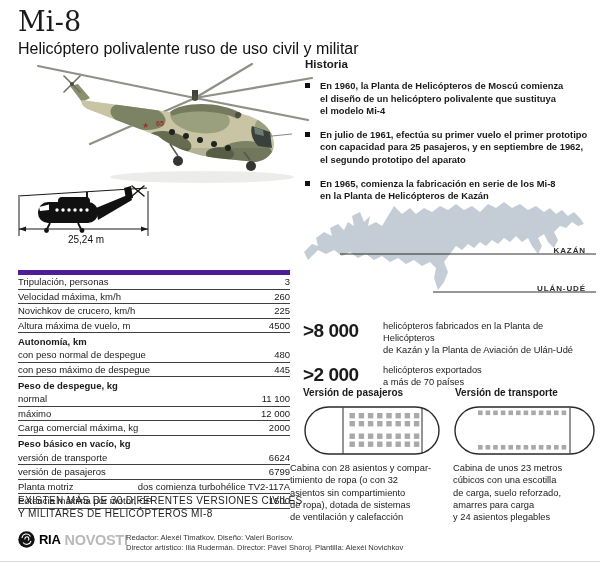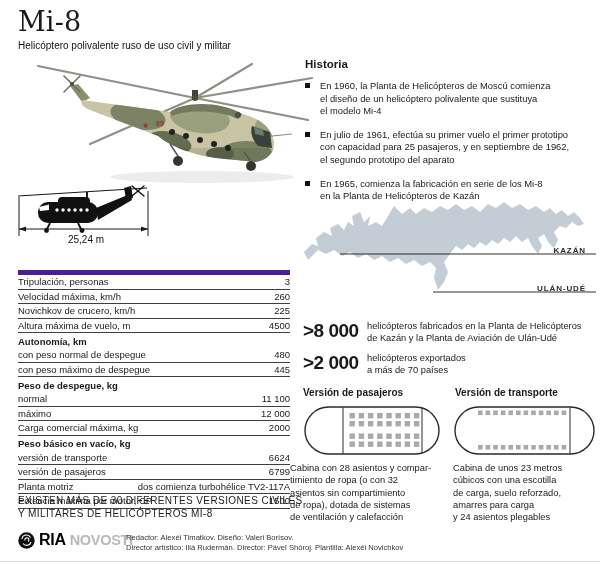--- a/index.html
+++ b/index.html
@@ -1,61 +1,61 @@
 <!DOCTYPE html>
 <html><head>
 <meta charset="utf-8">
 <style>
   * { margin:0; padding:0; box-sizing:border-box; }
   body { background:#fff; font-family:"Liberation Sans", sans-serif; color:#1a1a1a; }
   .canvas { position:relative; width:600px; height:565px; background:#fff; overflow:hidden; }
 
   .title { position:absolute; left:18px; top:6px; font-family:"DejaVu Serif", serif; font-size:27px; font-weight:normal; letter-spacing:.2px; }
-  .subtitle { position:absolute; left:18px; top:40px; font-size:10px; color:#111; }
+  .subtitle { position:absolute; left:18px; top:40px; font-size:16px; color:#111; }
 
   .heli-photo { position:absolute; left:20px; top:56px; }
   .silhouette { position:absolute; left:16px; top:183px; }
   .dim-label { position:absolute; left:16px; top:234px; width:140px; text-align:center; font-size:10px; color:#111; }
 
   .specs-title { position:absolute; left:18px; top:253px; font-size:11.5px; font-weight:bold; }
   .specs-table { position:absolute; left:18px; top:270px; width:272px; border-top:5px solid #4c1d95; }
   .spec-row { display:flex; justify-content:space-between; align-items:flex-end; padding:2px 0 1.5px; font-size:9.5px; border-bottom:1px solid #3f3f3f; line-height:10px; }
   .spec-row.bold { font-weight:bold; border-bottom:none; padding-top:3.5px; }
   .spec-value { text-align:right; white-space:nowrap; }
 
   .note { position:absolute; left:18px; top:494px; font-size:10px; letter-spacing:.4px; line-height:1.32; white-space:pre-line; color:#222; }
 
   .historia-title { position:absolute; left:305px; top:58px; font-size:11.5px; font-weight:bold; }
-  .historia-list { position:absolute; left:305px; top:80px; width:292px; }
+  .historia-list { position:absolute; left:305px; top:80px; width:292px;font-weight:bold; }
   .bullet { display:flex; gap:10px; margin-bottom:11px; }
   .bullet-marker { flex:0 0 5px; width:5px; height:5px; background:#111; margin-top:3px; }
   .bullet-text { font-size:9.4px; line-height:1.34; white-space:pre-line; }
 
   .map { position:absolute; left:298px; top:198px; }
   .map-label { position:absolute; right:14px; font-size:8px; font-weight:bold; letter-spacing:.9px; color:#2a2a2a; }
   .map-label.kazan { top:246px; }
   .map-label.ulan { top:284px;text-align:center; }
 
   .stats { position:absolute; left:303px; top:320px; width:294px; }
-  .stat-row { display:flex; gap:8px; margin-bottom:7px; }
+  .stat-row { display:flex; gap:24px; margin-bottom:7px; }
   .stat-number { flex:0 0 56px; font-size:19px; font-weight:bold; letter-spacing:-.5px; line-height:1; padding-top:1px; white-space:nowrap; }
   .stat-label { font-size:9.3px; line-height:1.28; white-space:pre-line; padding-top:1px; }
 
   .version-title { position:absolute; top:387px; font-size:10px; font-weight:bold; }
   .version-title.pass { left:303px; }
   .version-title.trans { left:455px; }
   .cabin { position:absolute; top:402px; }
   .cabin.pass { left:303px; }
   .cabin.trans { left:453px; }
   .version-desc { position:absolute; top:462px; width:150px; font-size:9.3px; line-height:1.32; white-space:pre-line; }
   .version-desc.pass { left:290px; }
   .version-desc.trans { left:453px; }
 
   .footer-logo { position:absolute; left:18px; top:531px; display:flex; align-items:center; gap:4px; }
-  .brand-ria { font-size:16px; font-weight:bold; letter-spacing:-.3px; color:#000; }
+  .brand-ria { font-size:13px; font-weight:bold; letter-spacing:-.3px; color:#000; }
   .brand-novosti { font-size:14.5px; font-weight:bold; letter-spacing:-.3px; color:#b9b9b9; }
   .credits { position:absolute; left:126px; top:533px; font-size:7.6px; line-height:1.3; color:#333; white-space:pre-line; }
   .bottom-rule { position:absolute; left:0; top:561px; width:600px; height:1px; background:#d8d8d8; }
 </style>
 </head>
 <body>
 
 <div class="canvas">
 
   <div class="title">Mi-8</div>

